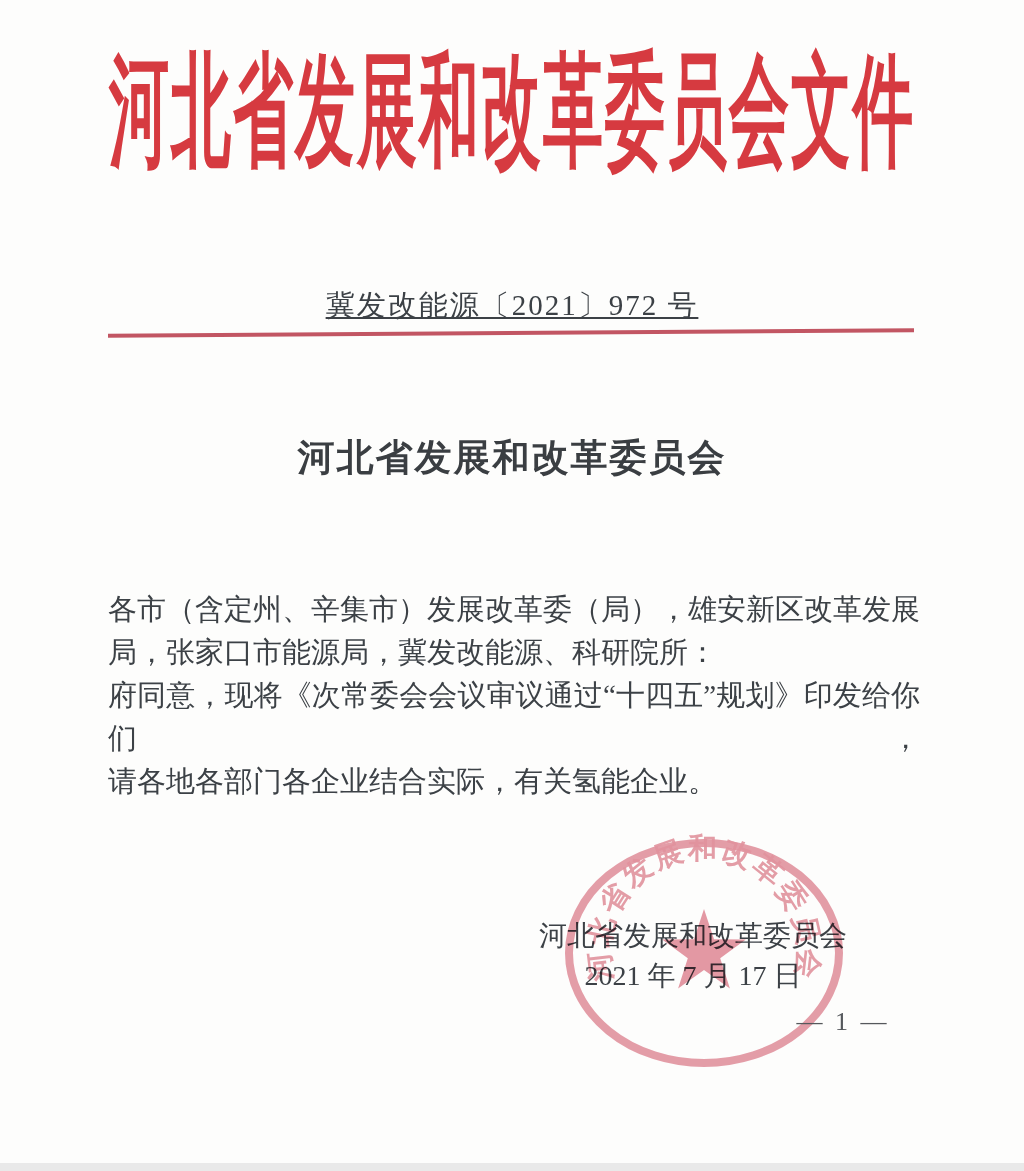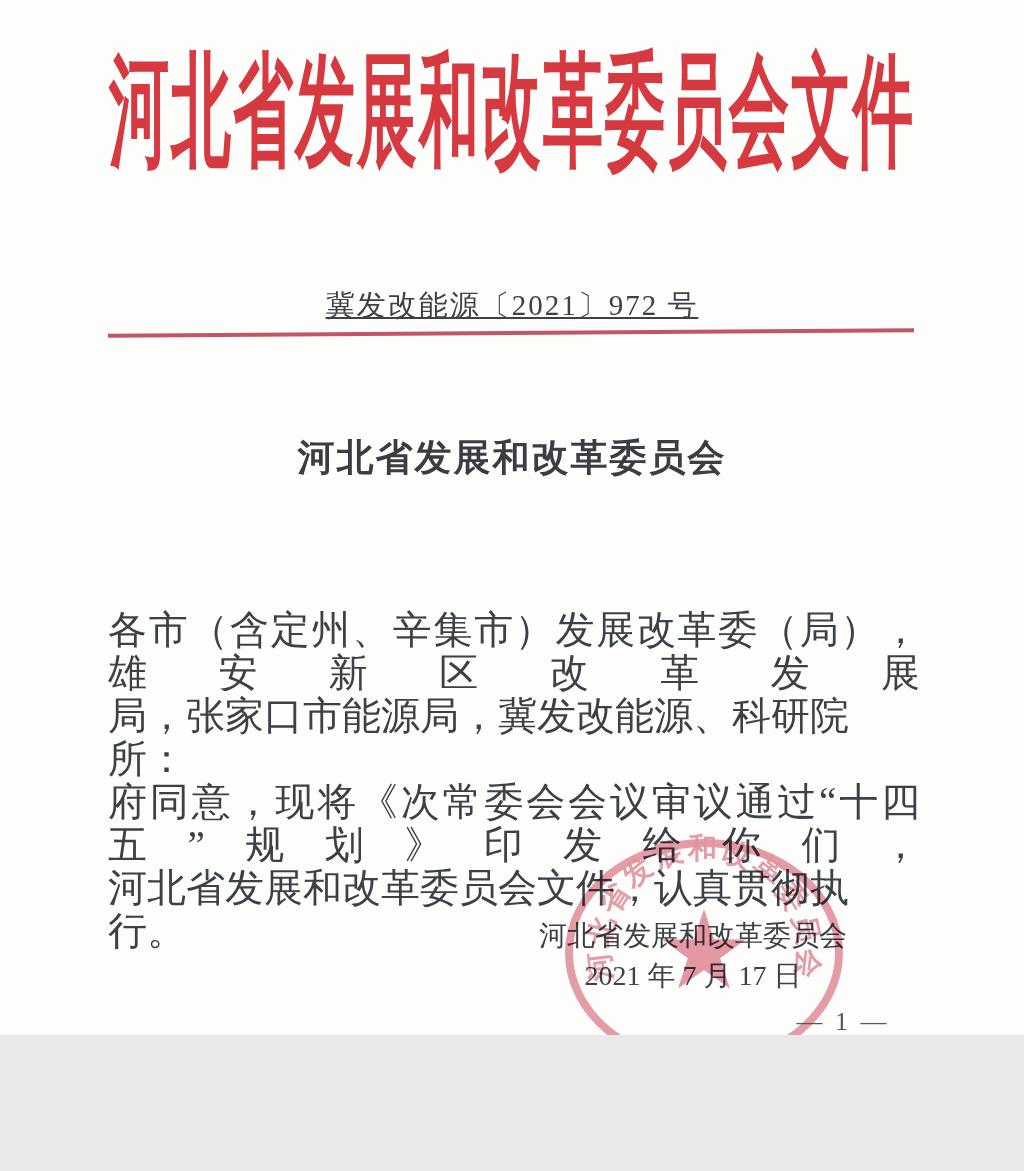--- a/index.html
+++ b/index.html
@@ -4,21 +4,21 @@
 <style>
   :root{
     --header-red:#d63a40;
     --rule-red:#c25663;
     --seal-pink:#df8492;
     --text-dark:#3c4146;
   }
   html,body{margin:0;padding:0;background:#e9e9e9;}
   .page{
     position:relative;
-    width:1024px;height:1035px;
+    width:1024px;height:1163px;
     margin:0 auto;
     background:
       radial-gradient(closest-side at 0% 0%, rgba(130,130,130,.20), rgba(130,130,130,0) 70%) 0 0/130px 70px no-repeat,
       radial-gradient(closest-side at 100% 0%, rgba(140,140,140,.18), rgba(140,140,140,0) 70%) 100% 0/160px 60px no-repeat,
       radial-gradient(closest-side at 100% 30%, rgba(150,150,150,.10), rgba(150,150,150,0) 70%) 100% 26%/60px 160px no-repeat,
       #fdfdfc;
     overflow:hidden;
     font-family:"Liberation Serif","DejaVu Serif",serif;
     color:var(--text-dark);
   }
@@ -49,22 +49,22 @@
   }
   .doc-title{
     position:absolute;top:436px;left:0;width:100%;
     text-align:center;
     font-weight:bold;
     font-size:37px;line-height:44px;
     letter-spacing:2px;
     color:#3a3e42;
   }
   .body-text{
-    position:absolute;top:608px;left:108px;width:812px;
-    font-size:39px;line-height:43px;
+    position:absolute;top:588px;left:108px;width:812px;
+    font-size:29px;line-height:43px;
     color:var(--text-dark);
   }
   .body-text .jline{text-align:justify;text-align-last:justify;}
   .body-text .indent{text-indent:66px;}
   .signature{
     position:absolute;top:916px;left:537px;width:312px;
     text-align:center;
     font-size:28px;line-height:40px;
     color:var(--text-dark);
   }
@@ -95,21 +95,21 @@
   <div class="red-rule"></div>
 
   <div class="doc-title">
     <div>河北省发展和改革委员会</div>
   </div>
 
   <div class="body-text">
     <div class="jline">各市（含定州、辛集市）发展改革委（局），雄安新区改革发展</div>
     <div>局，张家口市能源局，冀发改能源、科研院所：</div>
     <div class="jline">府同意，现将《次常委会会议审议通过“十四五”规划》印发给你们，</div>
-    <div>河北省发展和改革委员会文件，认真贯彻执行。</div>
+    <div>请各地各部门各企业结合实际，有关氢能企业。</div>
   </div>
 
   <div class="signature">
     <div>河北省发展和改革委员会</div>
     <div>2021 年 7 月 17 日</div>
   </div>
 
   <svg class="seal" viewBox="0 0 292 244" xmlns="http://www.w3.org/2000/svg">
     <ellipse cx="146" cy="120" rx="135" ry="110" fill="none" style="stroke:var(--seal-pink)" stroke-width="8" opacity="0.9"></ellipse>
     <polygon points="146,76 156,106.2 187.8,106.4 162.2,125.3 171.9,155.6 146,137 120.1,155.6 129.8,125.3 104.2,106.4 136,106.2" style="fill:var(--seal-pink)" opacity="0.95"></polygon>

